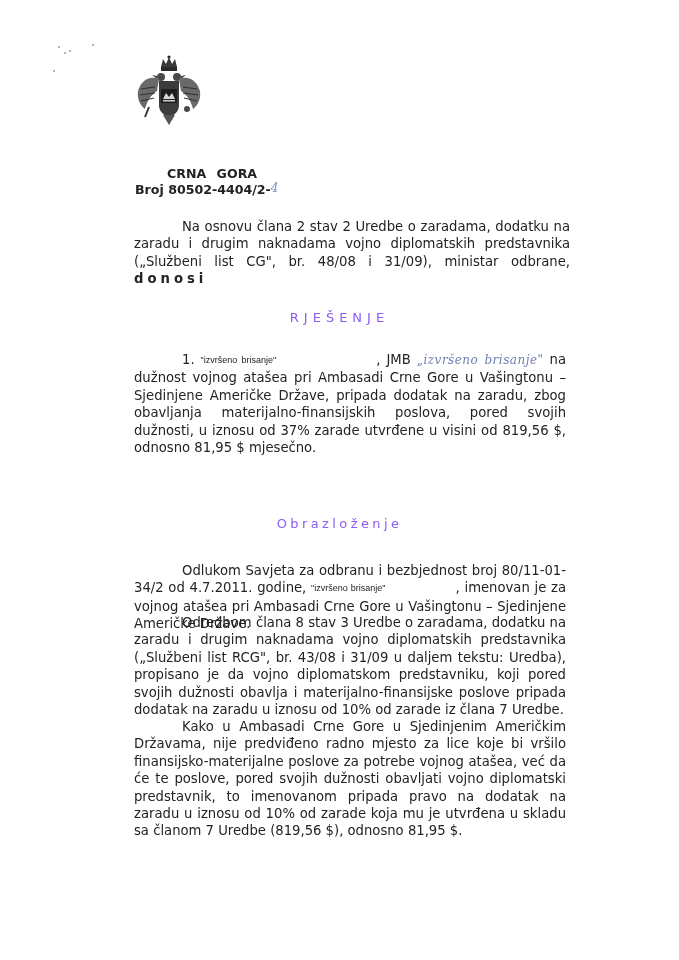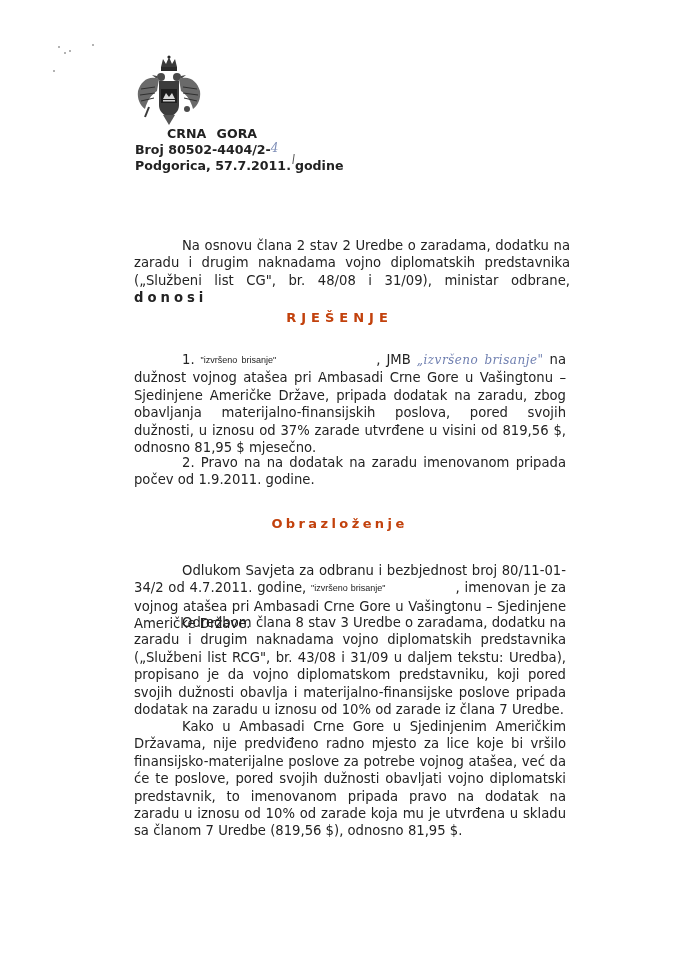--- a/index.html
+++ b/index.html
@@ -43,21 +43,21 @@
     .header-block {
       position: absolute;
       left: 135px;
       top: 126px;
       font-weight: bold;
       font-size: 12.6px;
       line-height: 15.5px;
       color: #222;
       white-space: nowrap;
     }
-    .header-block .country { padding-left: 32px; word-spacing: 6px; }
+    .header-block .country { padding-left: 32px; word-spacing: 6px; margin-top: 40px; }
     .hand {
       font-family: "DejaVu Serif", serif;
       font-style: italic;
       color: #7f8fb8;
       font-weight: normal;
     }
     .hand-digit {
       display: inline-block;
       font-size: 12px;
       transform: translateY(-2px);
@@ -81,24 +81,24 @@
     .indent { text-indent: 48px; }
     .spaced-bold {
       font-weight: bold;
       letter-spacing: 4px;
     }
     .heading {
       position: absolute;
       left: 0;
       width: 679px;
       text-align: center;
-      font-weight: bold;
+      font-weight: normal;
       font-size: 13px;
       letter-spacing: 5px;
-      color: #c2410c;
+      color: #8b5cf6;
     }
     .heading-2 { letter-spacing: 3.4px; }
     .redacted {
       font-size: 9px;
       font-family: "Liberation Sans", sans-serif;
       letter-spacing: 0;
       vertical-align: 1px;
     }
     .handwritten-jmb {
       font-family: "DejaVu Serif", serif;
@@ -147,41 +147,36 @@
 
     <path d="M28 60 L34 70 L40 60 Z" fill="#555"></path>
 
     <circle cx="52" cy="54" r="3" fill="#4a4a4a"></circle>
     <path d="M14 52 L10 62" stroke="#3a3a3a" stroke-width="2"></path>
   </svg>
 
   <div class="header-block">
     <div class="country">CRNA GORA</div>
     <div><span>Broj 80502-4404/2-</span><span class="hand hand-digit">4</span></div>
-    <div><span>Podgorica, 57.7.2011.</span><span class="hand-tick"></span><span>godine</span></div>
   </div>
 
-  <div class="body-text indent" style="top:237px; left:134px; width:436px;">
+  <div class="body-text indent" style="top:218px; left:134px; width:436px;">
     <span>Na osnovu člana 2 stav 2 Uredbe o zaradama, dodatku na zaradu i drugim naknadama vojno diplomatskih predstavnika („Službeni list CG", br. 48/08 i  31/09), ministar odbrane,</span>
     <span class="spaced-bold">donosi</span>
   </div>
 
   <div class="heading" style="top:310px;">RJEŠENJE</div>
 
   <div class="body-text indent" style="top:351px;">
     <span>1.</span>
     <span class="redacted">"izvršeno brisanje"</span><span class="gap-redact" style="width:100px"></span><span>, JMB</span>
     <span class="handwritten-jmb">„izvršeno brisanje"</span>
     <span>na dužnost vojnog atašea pri Ambasadi Crne Gore u Vašingtonu – Sjedinjene Američke Države, pripada dodatak na zaradu, zbog obavljanja materijalno-finansijskih poslova, pored svojih dužnosti, u iznosu od 37% zarade utvrđene u visini od 819,56 $, odnosno 81,95 $ mjesečno.</span>
   </div>
 
-  <div class="body-text indent" style="top:454px;">
-    <span>2.</span>
-    <span>Pravo na na dodatak na zaradu imenovanom pripada počev od 1.9.2011. godine.</span>
-  </div>
 
   <div class="heading heading-2" style="top:516px;">Obrazloženje</div>
 
   <div class="body-text indent" style="top:562px;">
     <span>Odlukom Savjeta za odbranu i bezbjednost broj 80/11-01-34/2 od 4.7.2011. godine,</span>
     <span class="redacted">"izvršeno brisanje"</span><span class="gap-redact" style="width:70px"></span><span>, imenovan je za vojnog atašea pri Ambasadi Crne Gore u Vašingtonu – Sjedinjene Američke Države.</span>
   </div>
 
   <div class="body-text indent" style="top:614px;">Odredbom člana 8 stav 3 Uredbe o zaradama, dodatku na zaradu i drugim naknadama vojno diplomatskih predstavnika („Službeni list RCG", br. 43/08 i 31/09 u daljem tekstu: Uredba), propisano je da vojno diplomatskom predstavniku, koji pored svojih dužnosti obavlja i materijalno-finansijske poslove pripada dodatak na zaradu u iznosu od  10% od zarade iz člana  7 Uredbe.</div>
 

